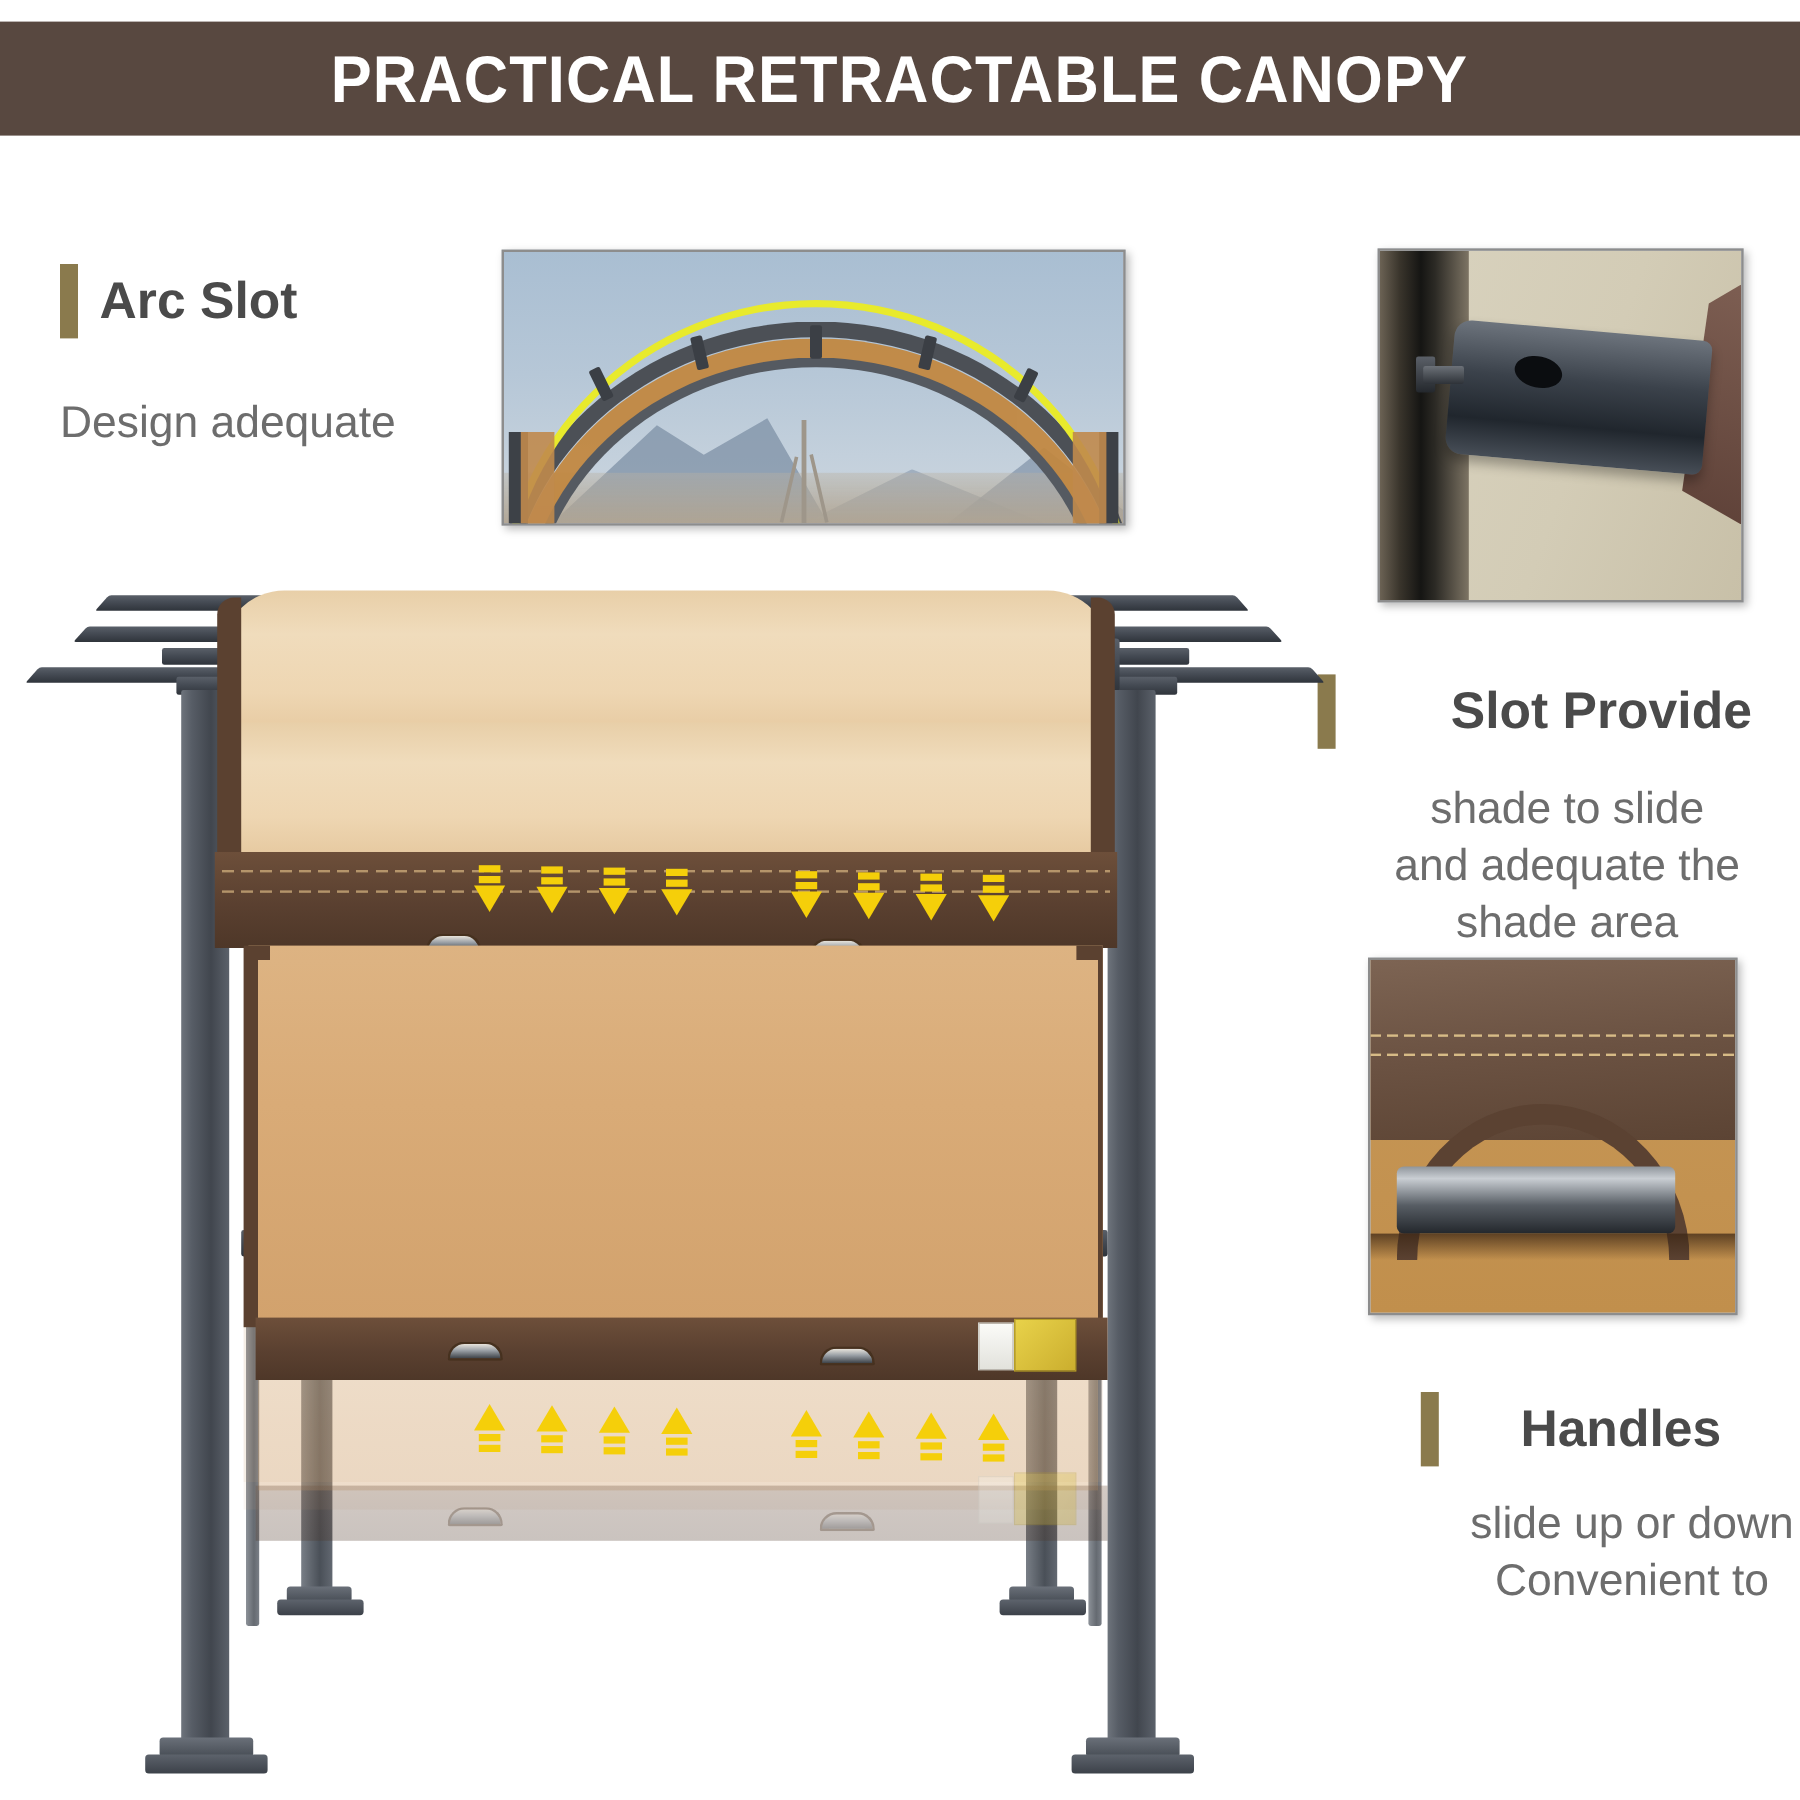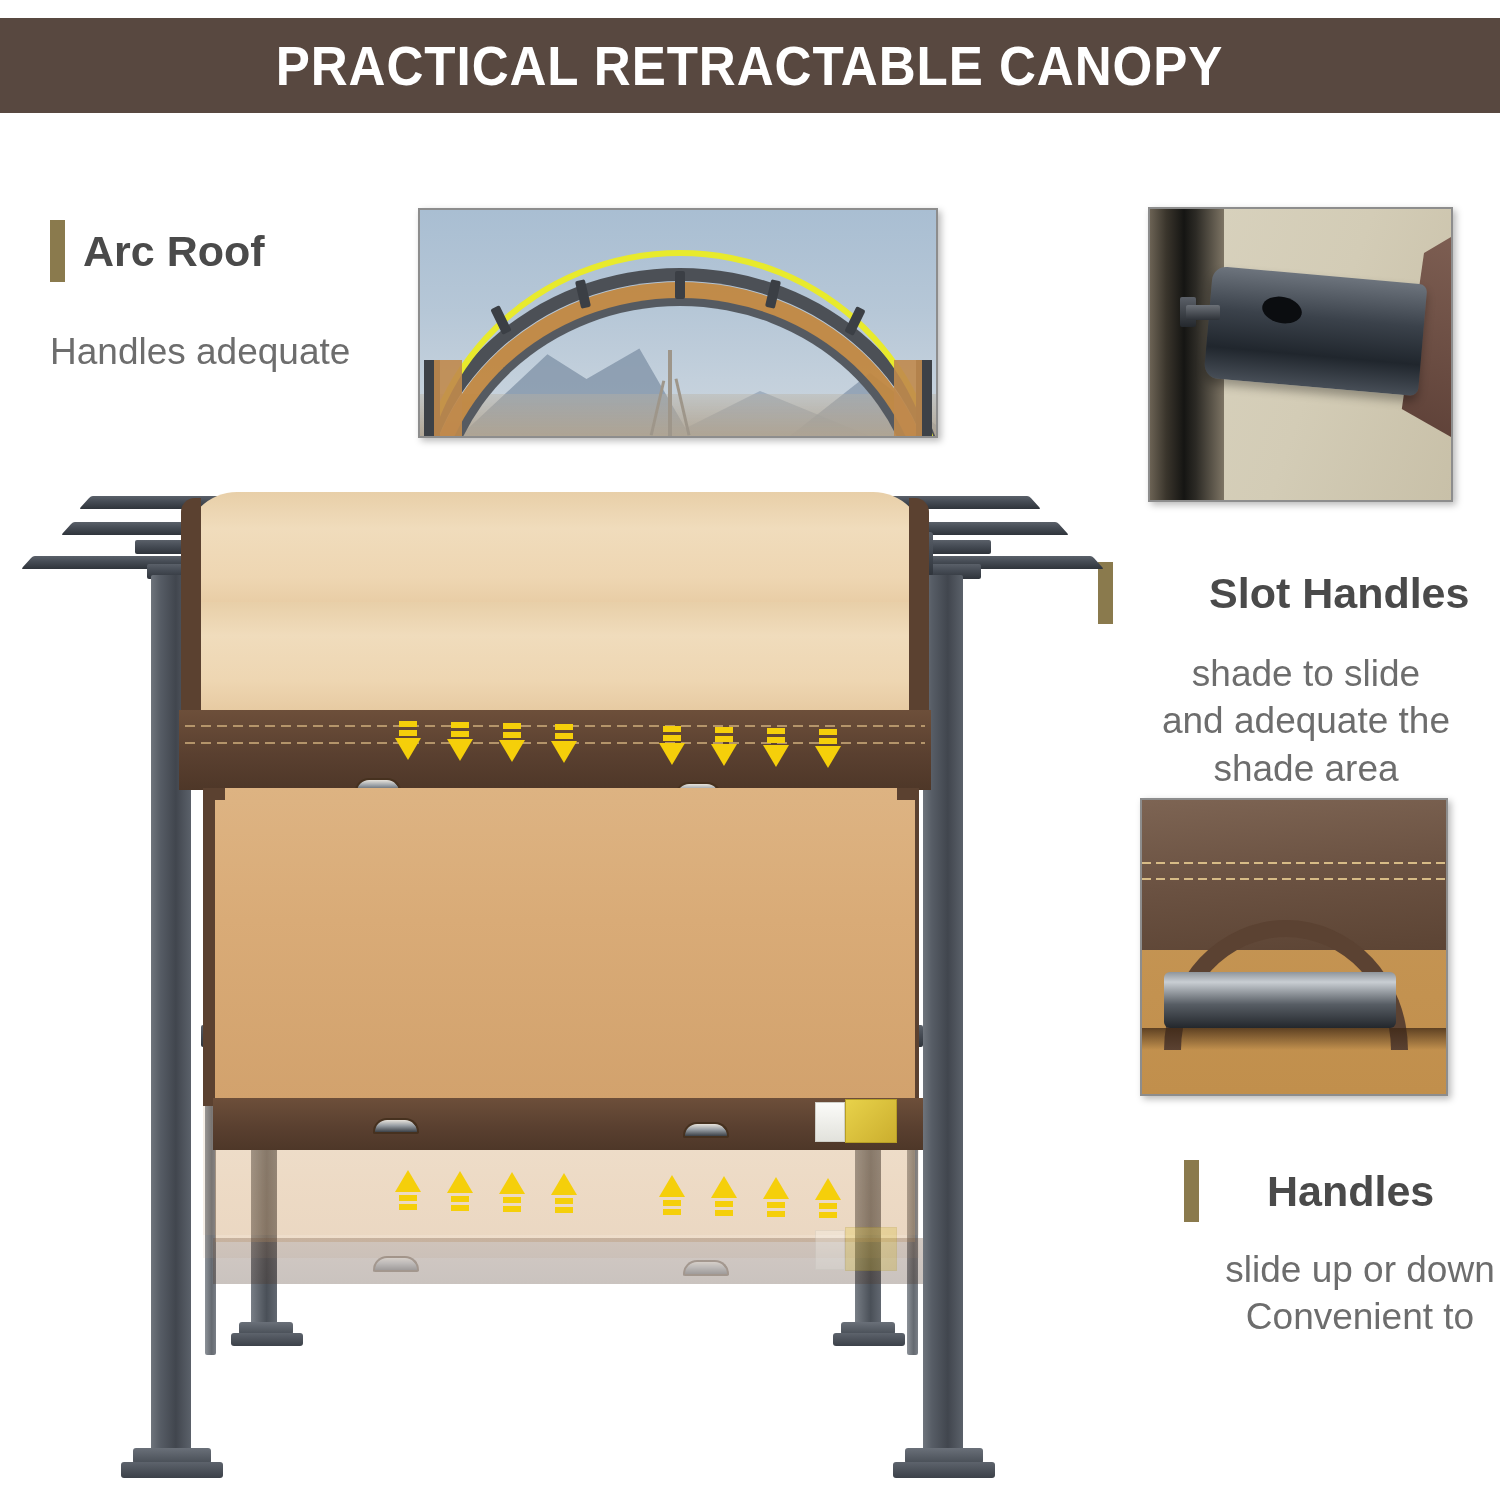--- a/index.html
+++ b/index.html
@@ -151,24 +151,24 @@
 </head>
 <body>
 
 <div class="banner">
   <div class="banner-title">PRACTICAL RETRACTABLE CANOPY</div>
 </div>
 
 <div id="feat-arc">
   <div class="feat-head">
     <span class="accent-bar"></span>
-    <span class="feat-title">Arc Roof</span>
+    <span class="feat-title">Arc Slot</span>
   </div>
   <div class="feat-body">
-    <div>Handles adequate</div>
+    <div>Design adequate</div>
   </div>
 </div>
 
 <div class="photo" id="photo-arc">
   <div class="sky"></div>
   <div class="mtn m1"></div>
   <div class="mtn m2"></div>
   <div class="mtn m3"></div>
   <div class="treeline"></div>
   <div class="tree" style="left:248px;height:86px;width:4px;"></div>
@@ -195,21 +195,21 @@
   <div class="rod-fab"></div>
   <div class="rod-tube"></div>
   <div class="rod-hole"></div>
   <div class="rod-nut"></div>
   <div class="rod-bolt"></div>
 </div>
 
 <div id="feat-slot">
   <div class="feat-head">
     <span class="accent-bar"></span>
-    <span class="feat-title">Slot Handles</span>
+    <span class="feat-title">Slot Provide</span>
   </div>
   <div class="feat-body">
     <div>shade to slide</div>
     <div>and adequate the</div>
     <div>shade area</div>
   </div>
 </div>
 
 <div class="photo" id="photo-slot">
   <div class="slot-bg"></div>

